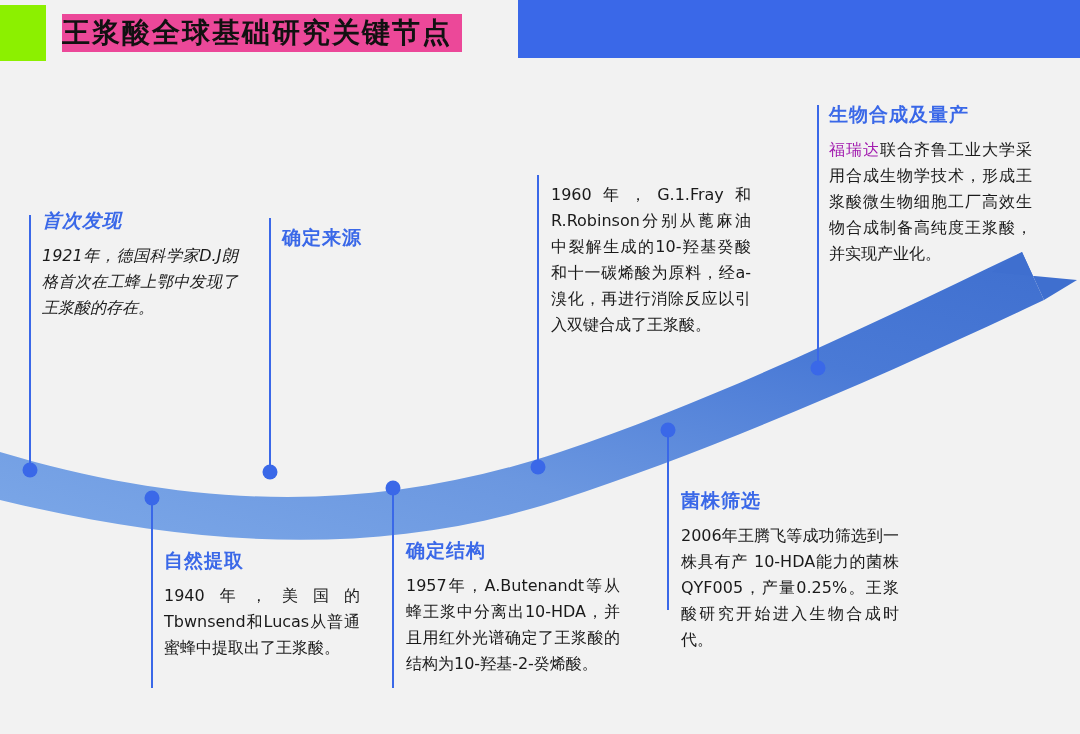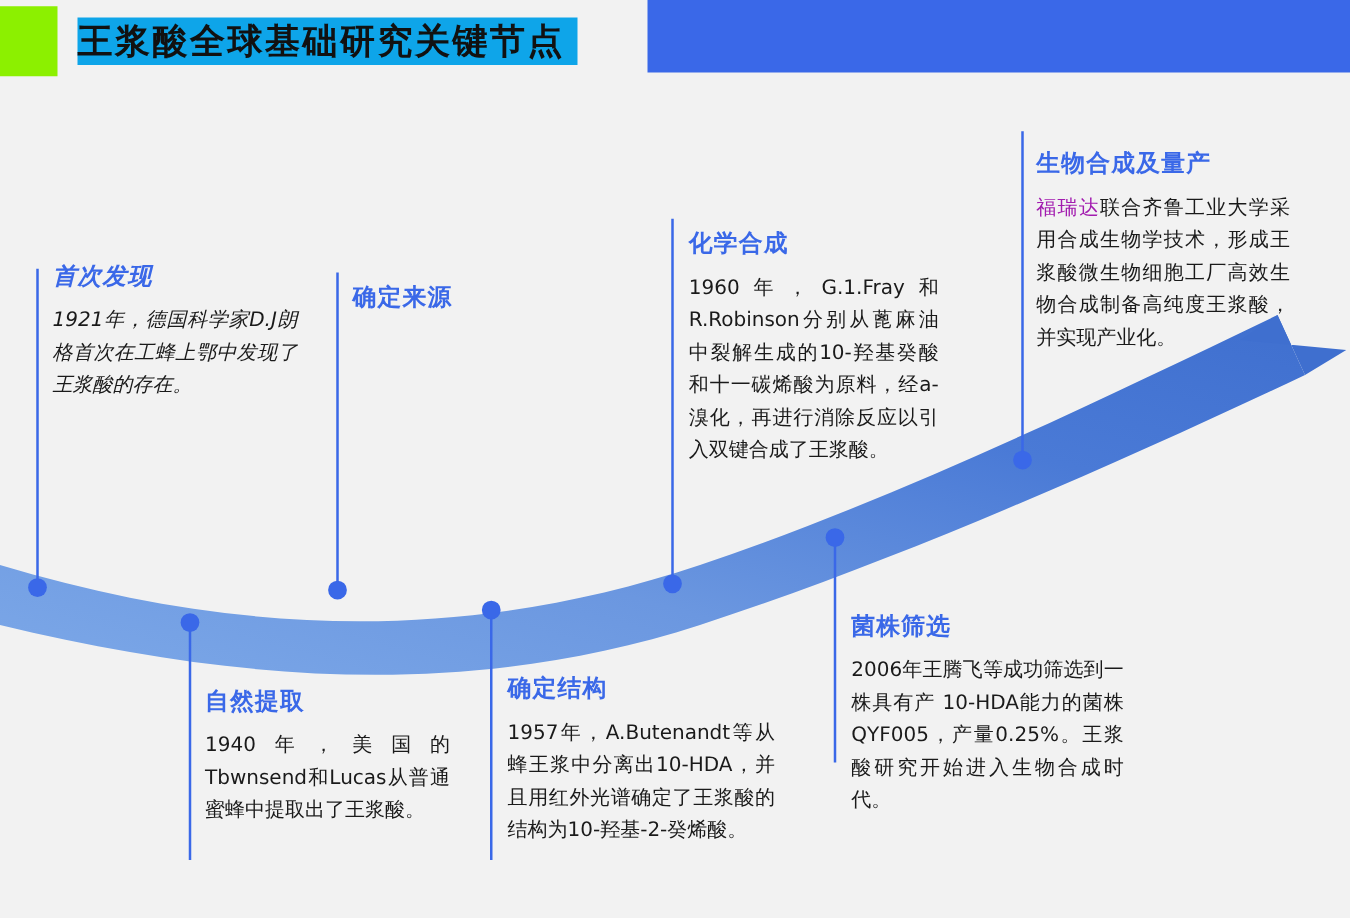--- a/index.html
+++ b/index.html
@@ -35,21 +35,21 @@
     background: #3a68e8;
   }
   #header-title {
     position: absolute;
     left: 62px; top: 14px;
     font-size: 28px;
     font-weight: bold;
     letter-spacing: 2px;
     color: #111111;
     white-space: nowrap;
-    background: #0ea5e9;
+    background: #ec4899;
     padding-right: 10px;
     z-index: 3;
   }
 
   
   #ribbon-layer {
     position: absolute;
     left: 0; top: 0;
     width: 1080px; height: 734px;
     pointer-events: none;
@@ -162,27 +162,26 @@
 <div class="milestone" style="left:282px; top:225px; width:196px;">
   <div class="milestone-title">确定来源</div>
 </div>
 
 <div class="milestone" style="left:406px; top:538px; width:214px;">
   <div class="milestone-title">确定结构</div>
   <div class="milestone-body">1957年，A.Butenandt等从蜂王浆中分离出10-HDA，并且用红外光谱确定了王浆酸的结构为10-羟基-2-癸烯酸。</div>
 </div>
 
 <div class="milestone" style="left:551px; top:182px; width:200px;">
-  <div class="milestone-title">化学合成</div>
   <div class="milestone-body">1960年，G.1.Fray和R.Robinson分别从蓖麻油中裂解生成的10-羟基癸酸和十一碳烯酸为原料，经a-溴化，再进行消除反应以引入双键合成了王浆酸。</div>
 </div>
 
 <div class="milestone" style="left:681px; top:488px; width:218px;">
   <div class="milestone-title">菌株筛选</div>
   <div class="milestone-body">2006年王腾飞等成功筛选到一株具有产 10-HDA能力的菌株QYF005，产量0.25%。王浆酸研究开始进入生物合成时代。</div>
 </div>
 
-<div class="milestone" style="left:829px; top:118px; width:203px;">
+<div class="milestone" style="left:829px; top:102px; width:203px;">
   <div class="milestone-title">生物合成及量产</div>
   <div class="milestone-body">
     <span class="highlight-red">福瑞达</span><span>联合齐鲁工业大学采用合成生物学技术，形成王浆酸微生物细胞工厂高效生物合成制备高纯度王浆酸，并实现产业化。</span>
   </div>
 </div>
 
 </body></html>

